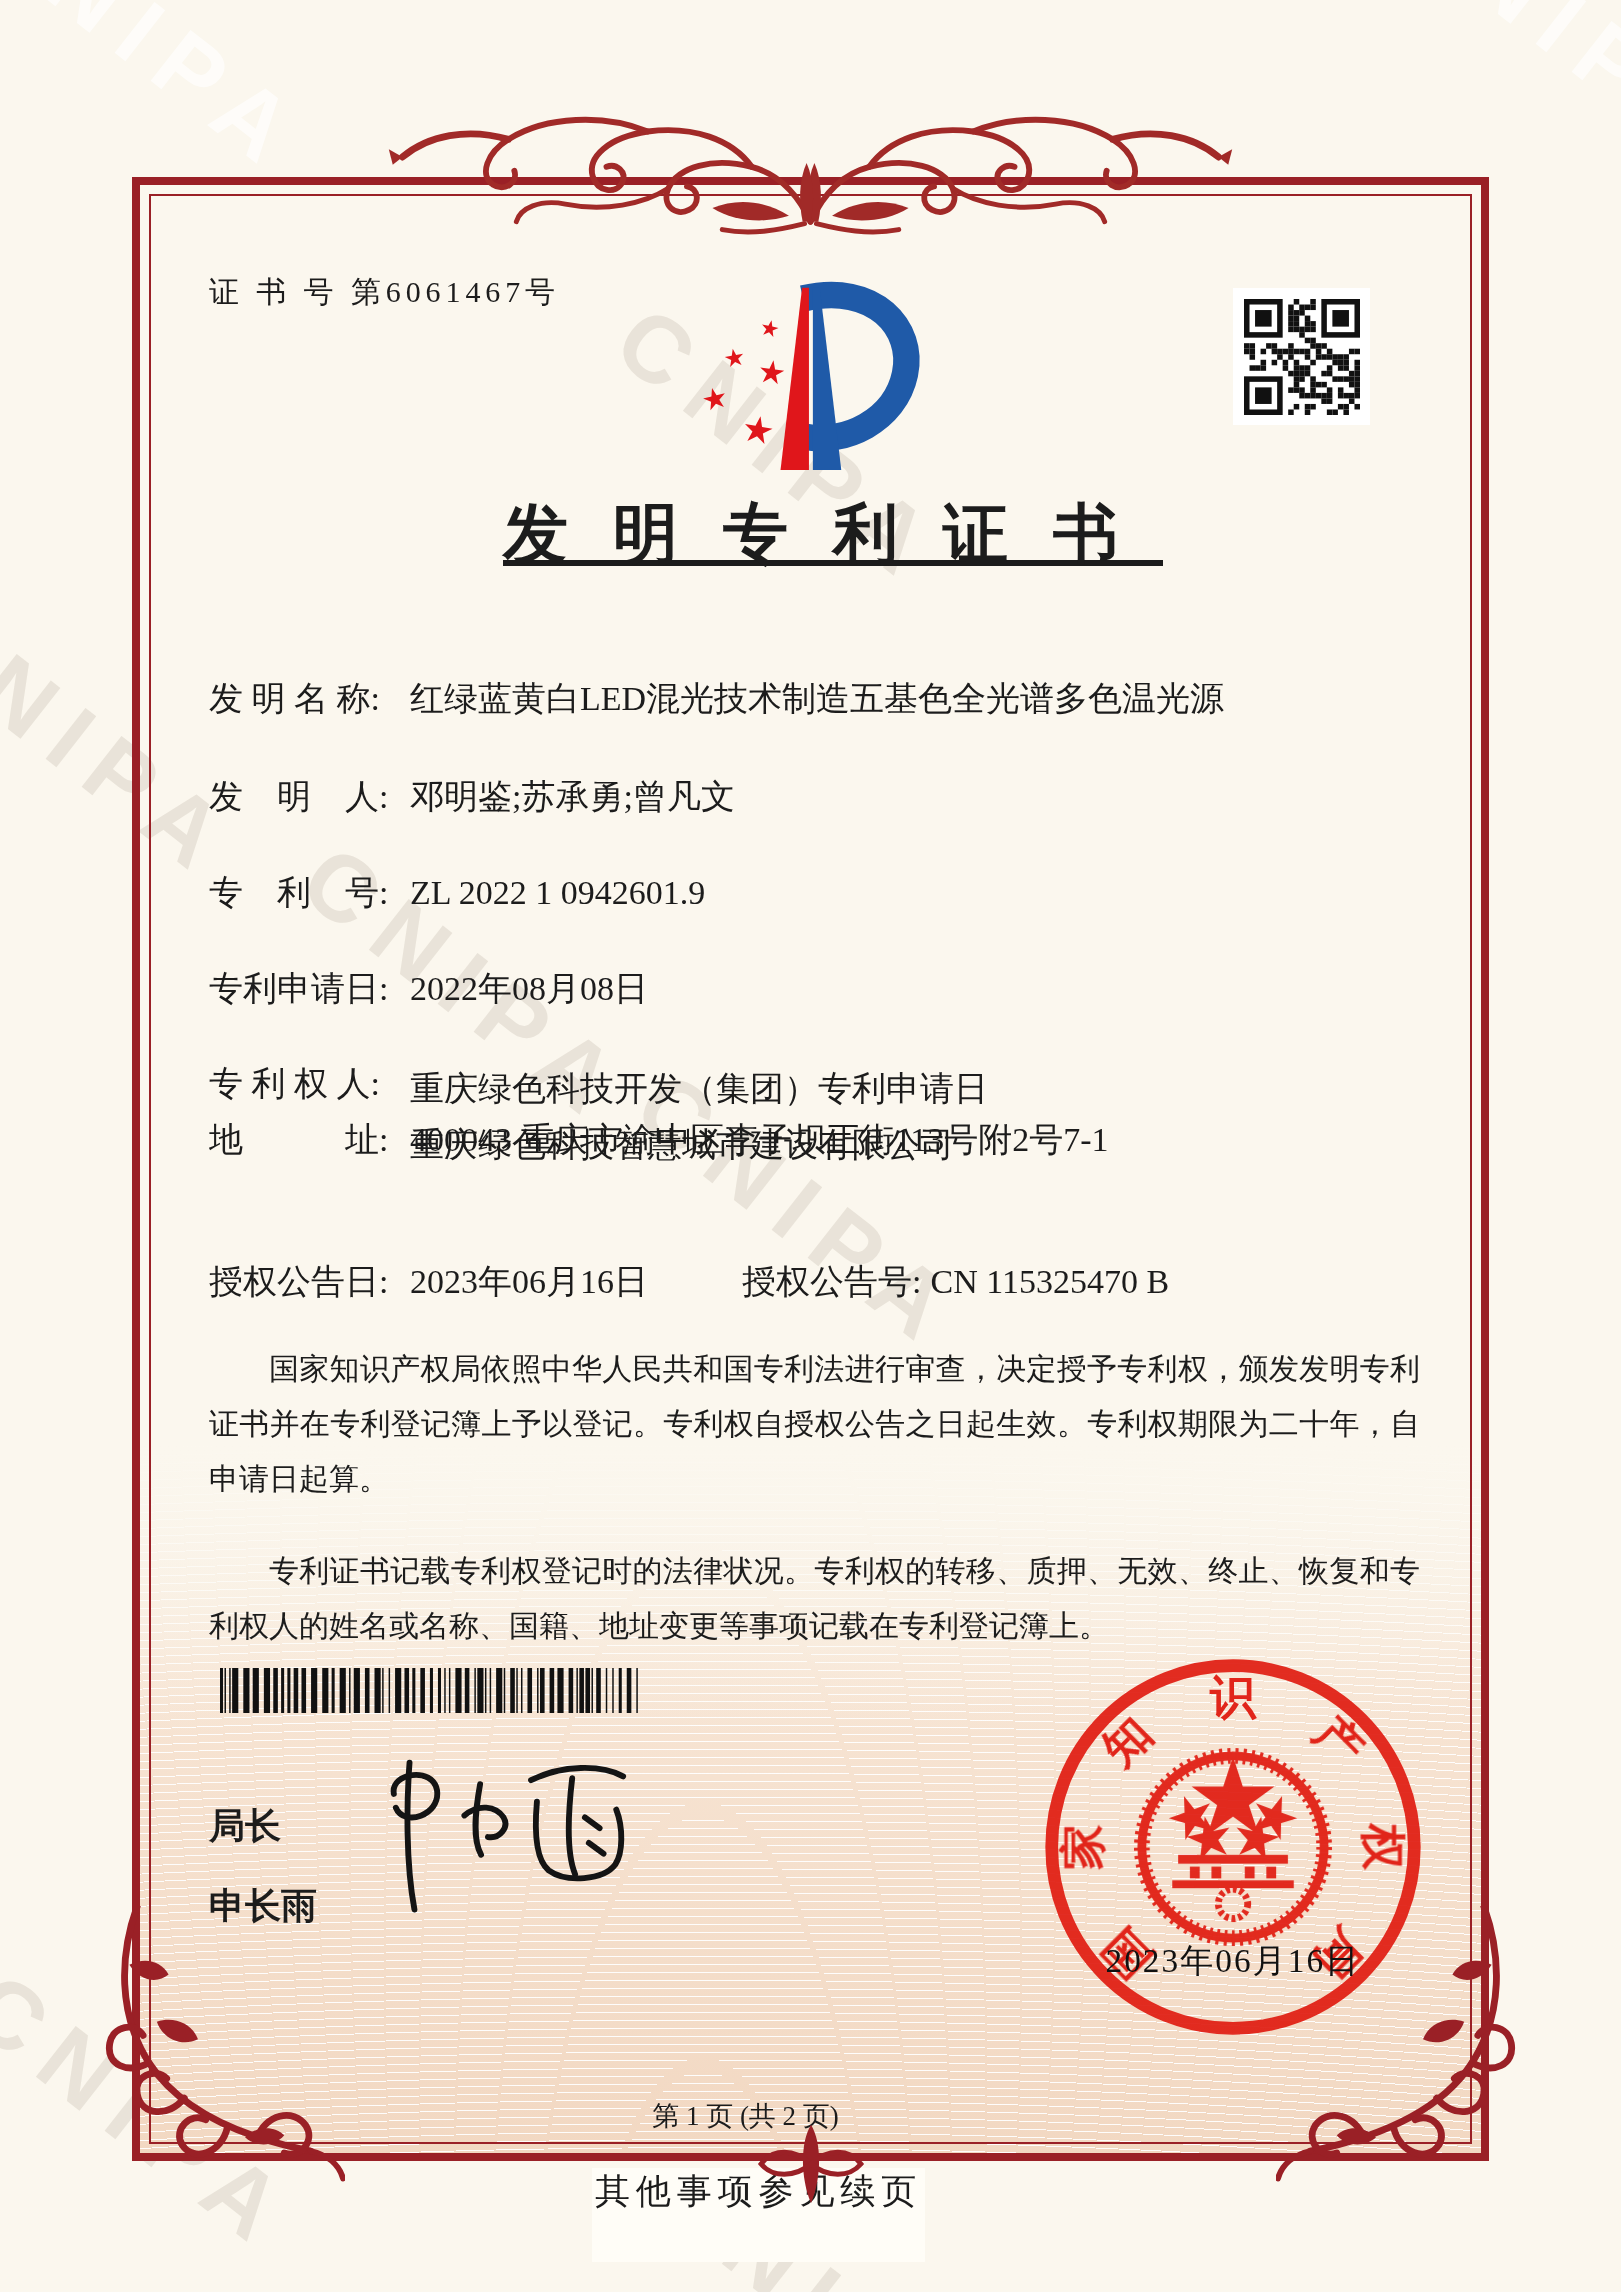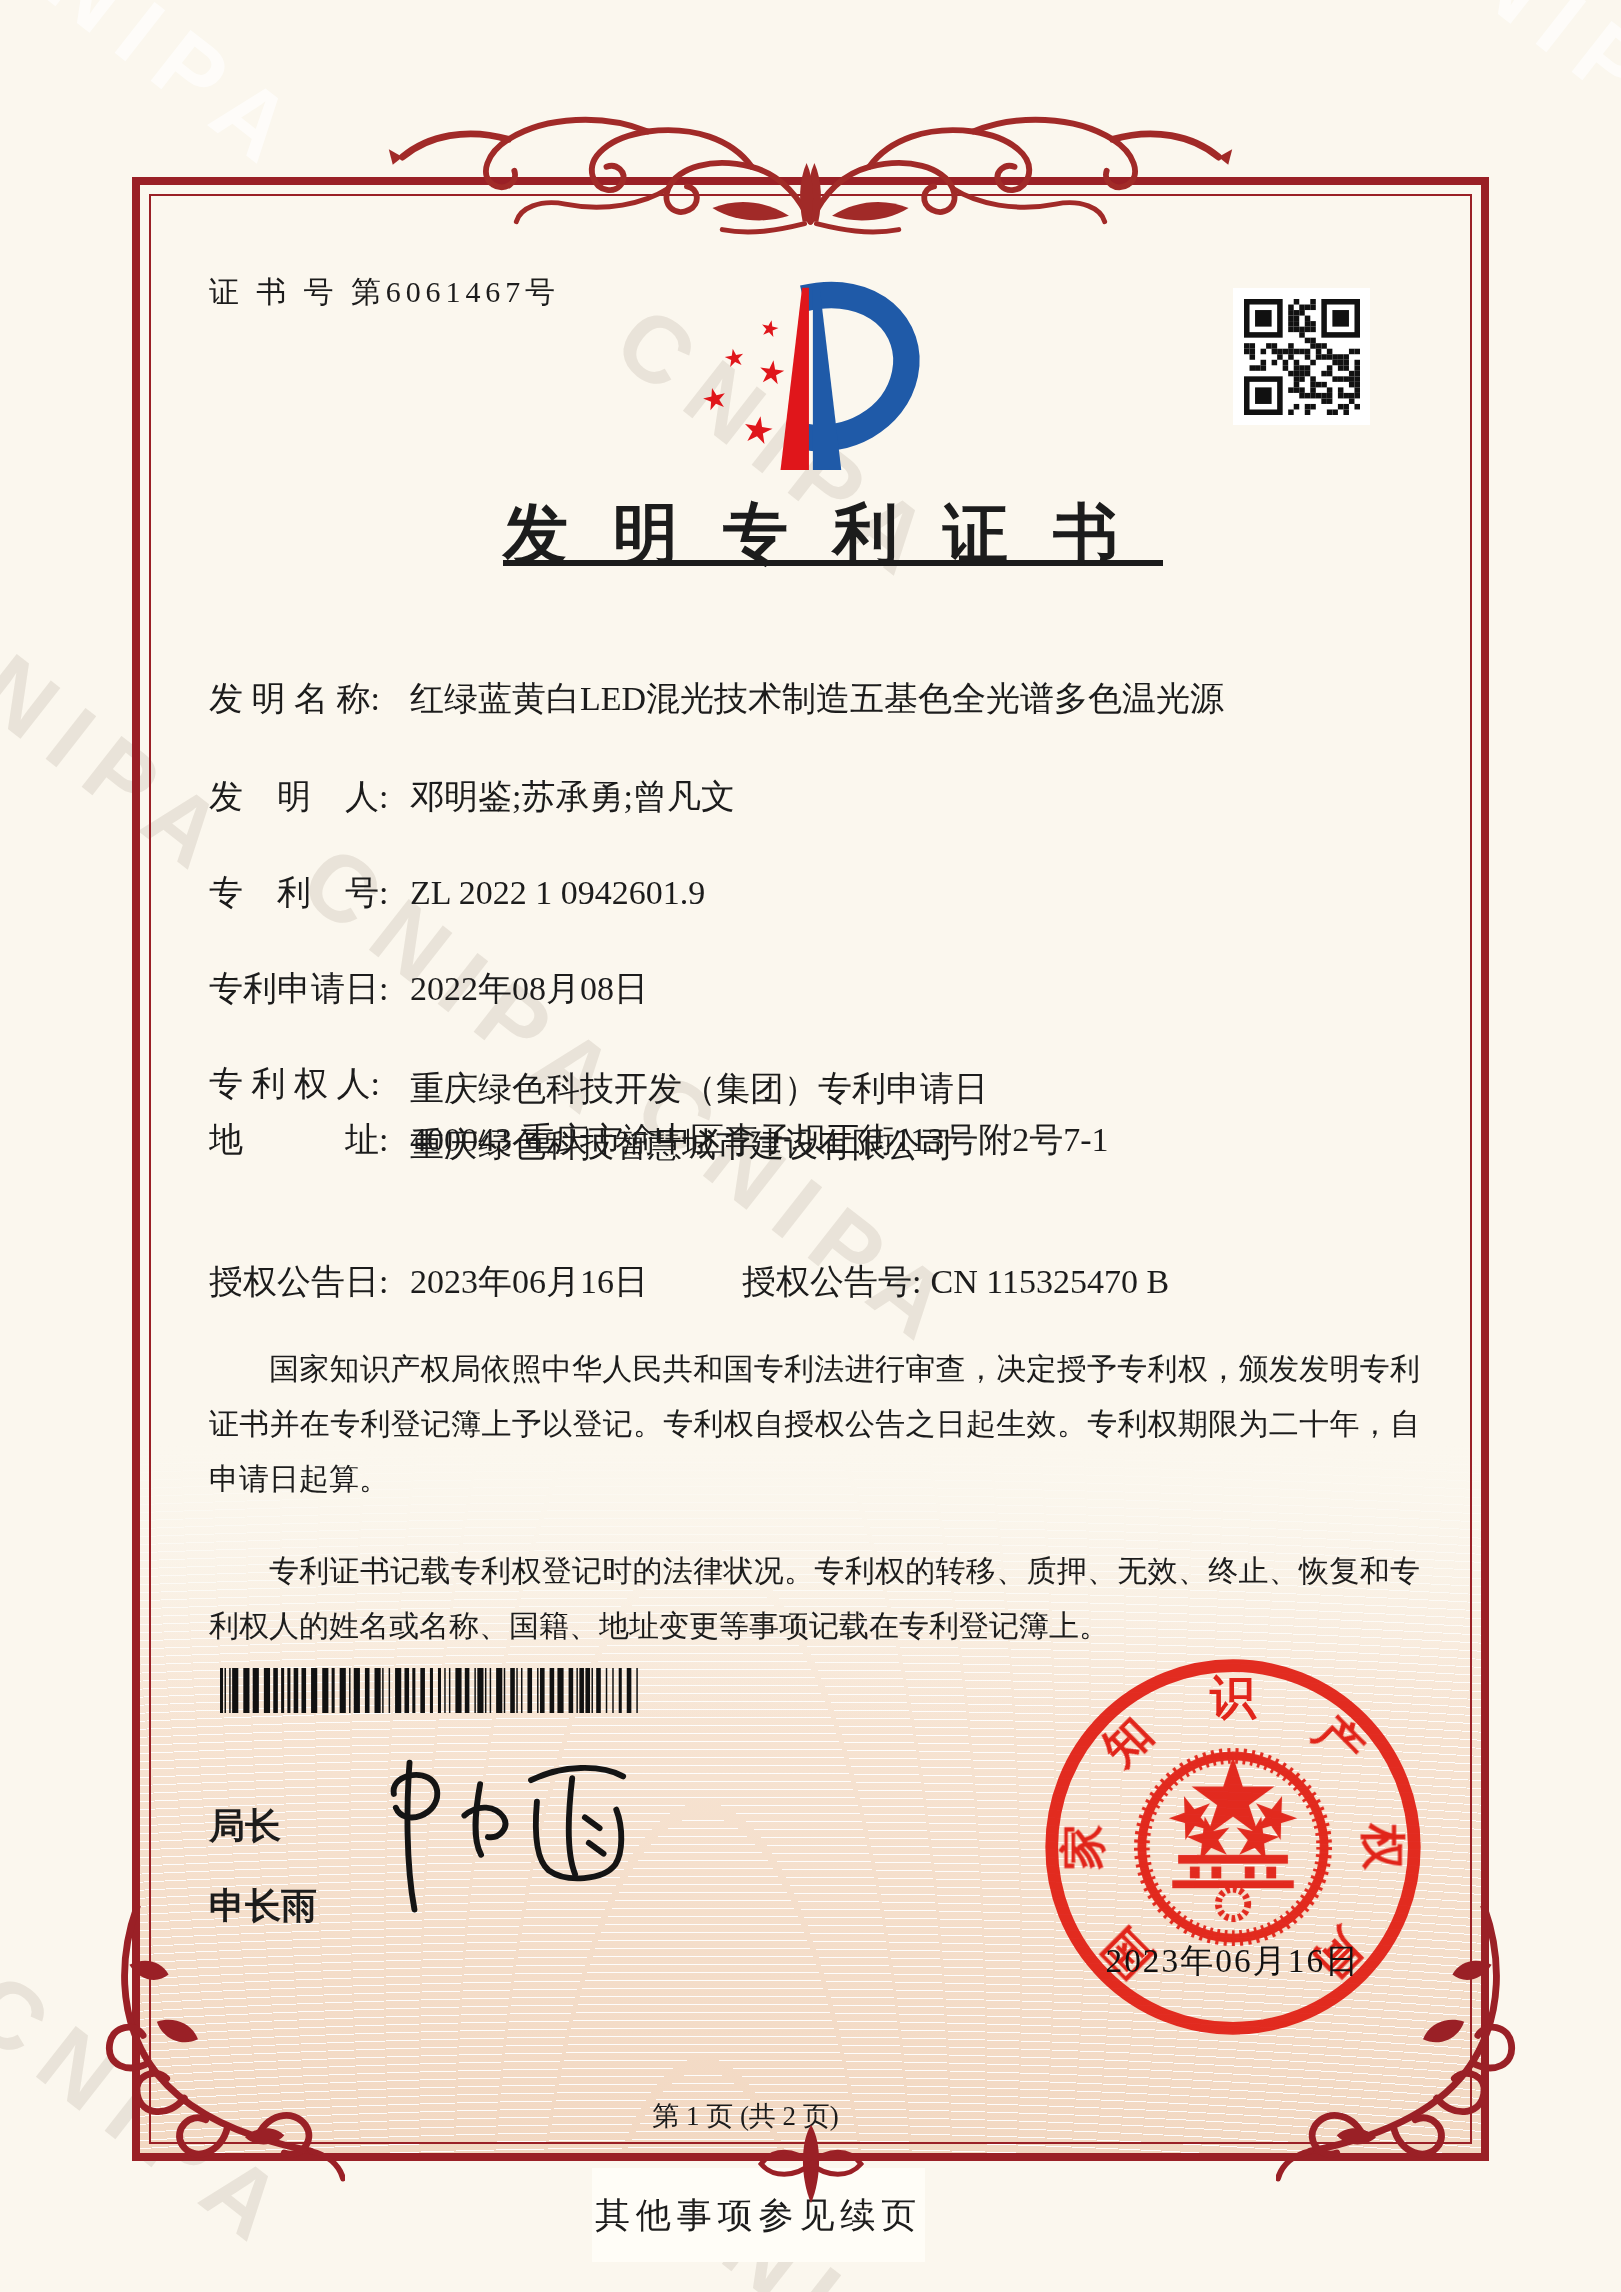--- a/index.html
+++ b/index.html
@@ -53,21 +53,21 @@
 
   .signer{left:209px;font-size:36px;font-weight:bold;z-index:3;
           font-family:"Liberation Sans","DejaVu Sans",sans-serif;}
   .signer.t{top:1802px}.signer.n{top:1882px}
   .signature{left:380px;top:1743px;width:257px;height:194px;z-index:3;}
 
   .seal{left:1037px;top:1651px;width:392px;height:392px;z-index:3;}
 
   .footer-page{left:123px;top:2098px;width:1245px;text-align:center;font-size:27px;z-index:2;}
   .footer-note{left:592px;top:2168px;width:333px;height:94px;background:#fffdf7;z-index:2;
-      display:flex;align-items:center;justify-content:center;font-size:35px;letter-spacing:5.9px;white-space:nowrap;}
+      display:flex;align-items:flex-start;justify-content:center;font-size:35px;letter-spacing:5.9px;white-space:nowrap;}
 </style>
 </head>
 <body>
 
 <div id="page">
 
   <span class="wm light" style="left:-49px;top:-19.6px">CNIPA</span>
   <span class="wm light" style="left:1372px;top:-29px">CNIPA</span>
   <span class="wm" style="left:588px;top:392px">CNIPA</span>
   <span class="wm" style="left:-118px;top:686px">CNIPA</span>

